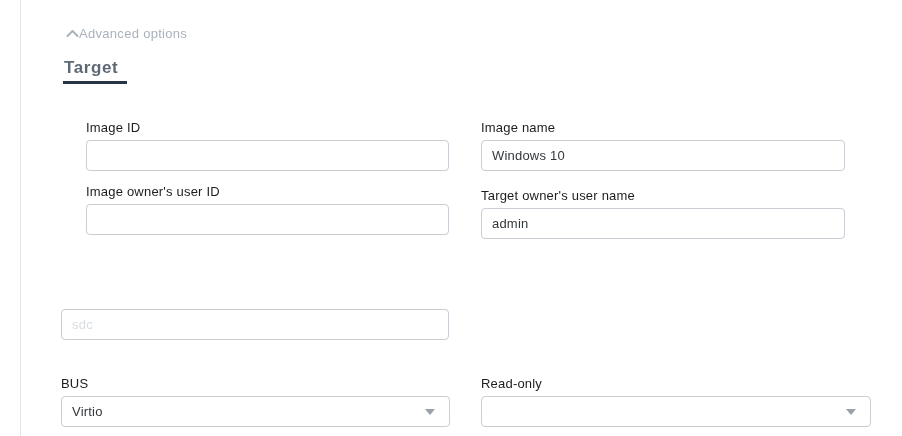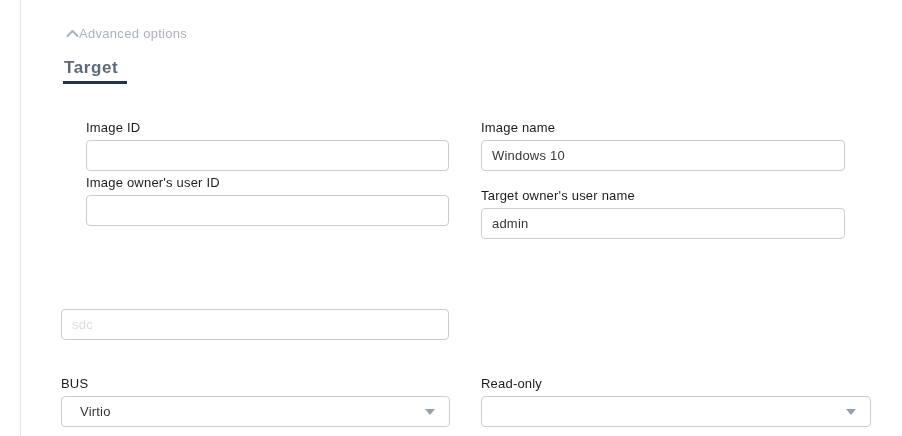--- a/index.html
+++ b/index.html
@@ -20,33 +20,33 @@
   .field { position: absolute; }
   .field-label { display: flex; align-items: center; gap: 6px; font-size: 13px; color: #1b1d1f;
     letter-spacing: .2px; margin-bottom: 5px; line-height: 14px; }
   .text-input { width: 100%; height: 31px; border: 1px solid #c9cdd4; border-radius: 4px;
     padding: 8px 10px; font-size: 13px; color: #33373b; letter-spacing: .2px; outline: none;
     font-family: "Liberation Sans", sans-serif; background: #ffffff; }
   .text-input::placeholder { color: #d9dde1; opacity: 1; }
 
   .select { position: relative; width: 100%; height: 31px; border: 1px solid #c9cdd4;
     border-radius: 4px; background: #ffffff; display: flex; align-items: center;
-    padding: 0 30px 0 18px; font-size: 13px; color: #33373b; letter-spacing: .2px; cursor: pointer; }
+    padding: 0 30px 0 10px; font-size: 13px; color: #33373b; letter-spacing: .2px; cursor: pointer; }
   .caret { position: absolute; right: 14px; top: 50%; margin-top: -3px; width: 0; height: 0;
     border-left: 5px solid transparent; border-right: 5px solid transparent;
     border-top: 6px solid #99a1ab; }
 
   .help-icon { display: inline-flex; align-items: center; justify-content: center;
     width: 13px; height: 13px; border-radius: 50%; background: #c7ccd3; color: #ffffff;
     font-size: 9px; font-weight: bold; line-height: 13px; cursor: pointer; }
 
   
   .f-image-id          { left: 86px;  top: 121px; width: 363px; }
   .f-image-name        { left: 481px; top: 121px; width: 364px; }
-  .f-owner-id          { left: 86px;  top: 176px; width: 363px; }
+  .f-owner-id          { left: 86px;  top: 185px; width: 363px; }
   .f-owner-name        { left: 481px; top: 189px; width: 364px; }
   .f-mountpoint        { left: 61px;  top: 309px; width: 388px; }
   .f-mapping-driver    { left: 481px; top: 309px; width: 390px; }
   .f-bus               { left: 61px;  top: 377px; width: 389px; }
   .f-read-only         { left: 481px; top: 377px; width: 390px; }
 </style>
 </head>
 <body>
 
 <div class="panel">

